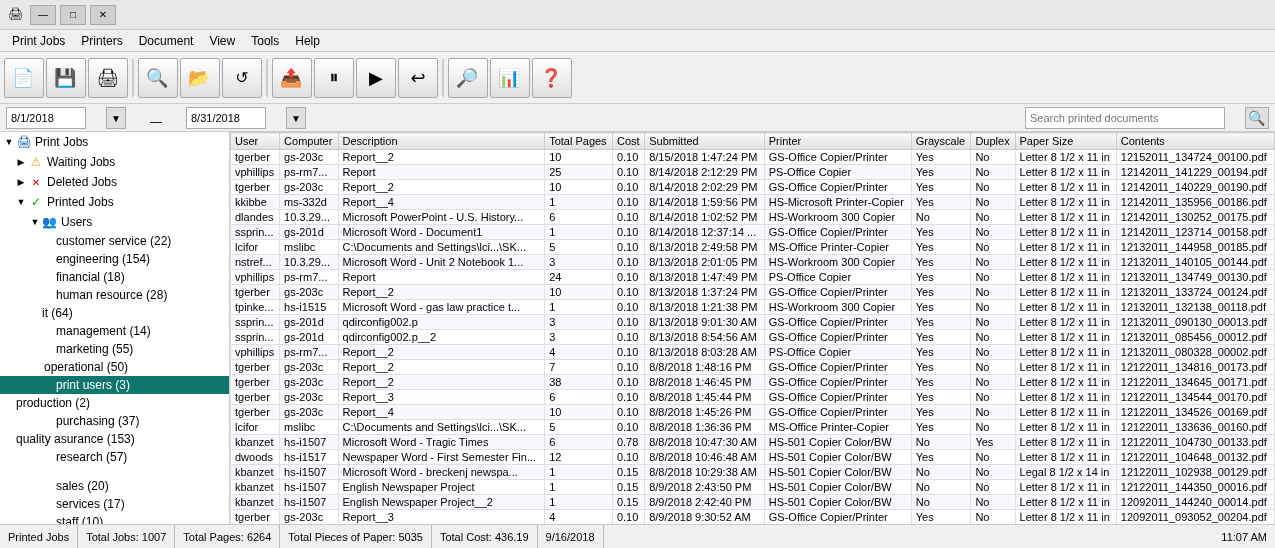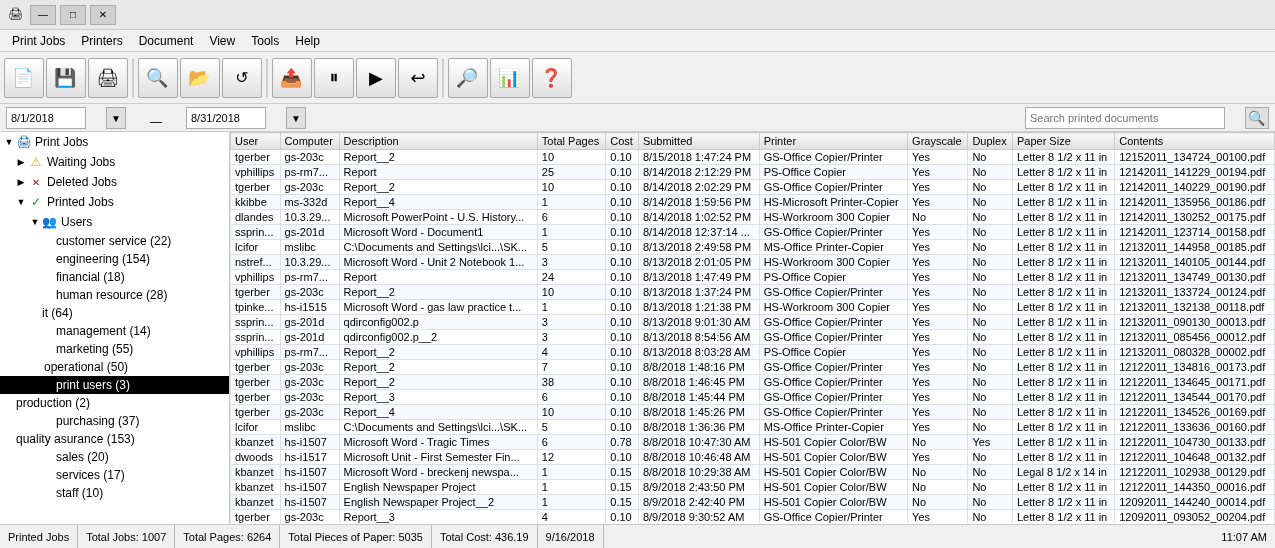--- a/index.html
+++ b/index.html
@@ -31,21 +31,21 @@
     
     .main-area { display: flex; height: calc(548px - 30px - 22px - 52px - 28px - 24px); }
     
     
     .left-panel { width: 230px; min-width: 230px; background: white; border-right: 1px solid #ccc; overflow-y: auto; overflow-x: hidden; }
     .tree-item { padding: 1px 0; cursor: pointer; white-space: nowrap; }
     .tree-row { display: flex; align-items: center; padding: 1px 2px; }
     .tree-toggle { width: 14px; height: 14px; display: inline-flex; align-items: center; justify-content: center; font-size: 9px; cursor: pointer; }
     .tree-icon { width: 16px; height: 16px; margin-right: 3px; display: inline-flex; align-items: center; justify-content: center; font-size: 12px; }
     .tree-label { font-size: 12px; }
-    .selected-item { background: #000000; color: white; }
+    .selected-item { background: #0f766e; color: white; }
     
     
     .right-panel { flex: 1; overflow: hidden; display: flex; flex-direction: column; background: white; }
     .table-container { overflow: auto; flex: 1; }
     table { width: 100%; border-collapse: collapse; font-size: 11px; }
     thead tr { background: #f0f0f0; }
     th { border: 1px solid #ccc; padding: 2px 4px; text-align: left; font-weight: normal; white-space: nowrap; position: sticky; top: 0; background: linear-gradient(to bottom, #f8f8f8, #e0e0e0); cursor: pointer; }
     td { border: 1px solid #e0e0e0; padding: 1px 4px; white-space: nowrap; }
     tr:nth-child(even) { background: #f8f8ff; }
     
@@ -221,20 +221,26 @@
         </div>
       </div>
     <div class="tree-item">
         <div class="tree-row" style="">
           <span style="width:14px;"></span>
           <span class="tree-label">quality asurance (153)</span>
         </div>
       </div>
     <div class="tree-item">
         <div class="tree-row" style="padding-left:42px;">
+          <span style="width:14px;"></span>
+          <span class="tree-label">research (57)</span>
+        </div>
+      </div>
+    <div class="tree-item">
+        <div class="tree-row" style="padding-left:42px;margin-top:11px;">
           <span style="width:14px;"></span>
           <span class="tree-label">sales (20)</span>
         </div>
       </div>
     <div class="tree-item">
         <div class="tree-row" style="padding-left:42px;">
           <span style="width:14px;"></span>
           <span class="tree-label">services (17)</span>
         </div>
       </div>
@@ -522,21 +528,21 @@
               <td>8/8/2018 10:47:30 AM</td>
               <td>HS-501 Copier Color/BW</td>
               <td>No</td>
               <td>Yes</td>
               <td>Letter 8 1/2 x 11 in</td>
               <td>12122011_104730_00133.pdf</td>
             </tr>
             <tr>
               <td>dwoods</td>
               <td>hs-i1517</td>
-              <td>Microsoft Unit - First Semester Fin...</td>
+              <td>Newspaper Word - First Semester Fin...</td>
               <td>12</td>
               <td>0.10</td>
               <td>8/8/2018 10:46:48 AM</td>
               <td>HS-501 Copier Color/BW</td>
               <td>Yes</td>
               <td>No</td>
               <td>Letter 8 1/2 x 11 in</td>
               <td>12122011_104648_00132.pdf</td>
             </tr>
             <tr>

